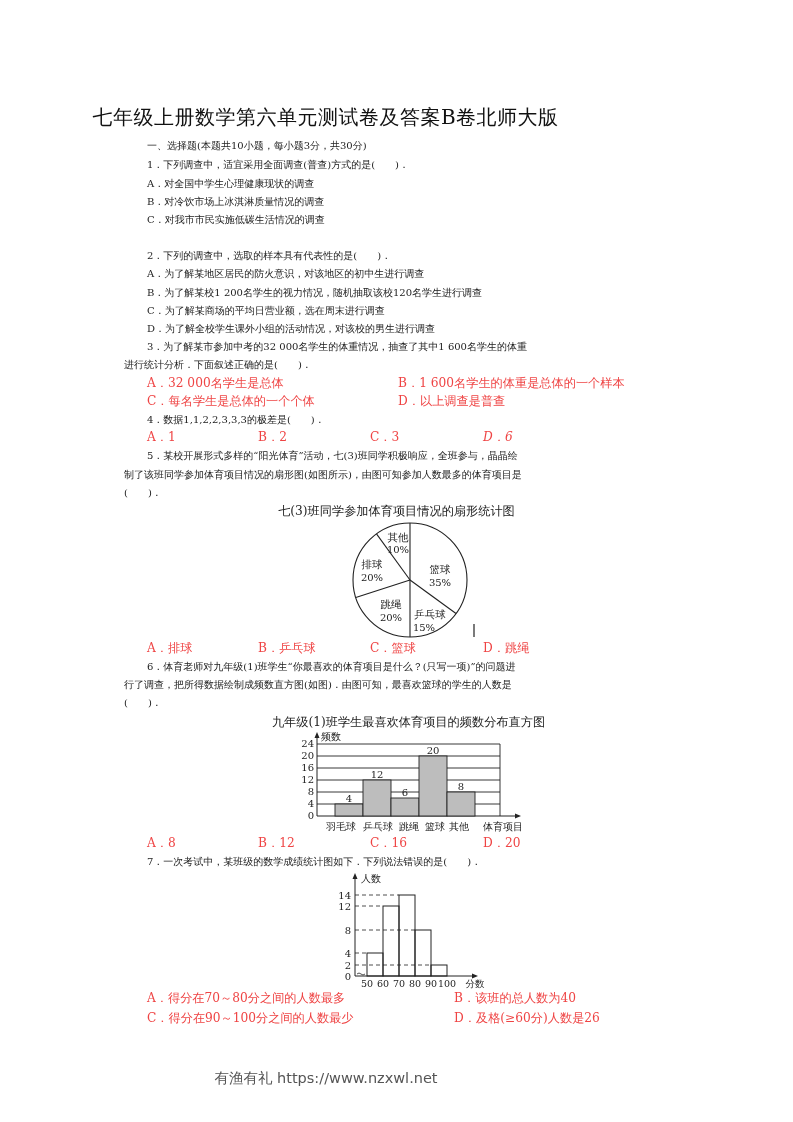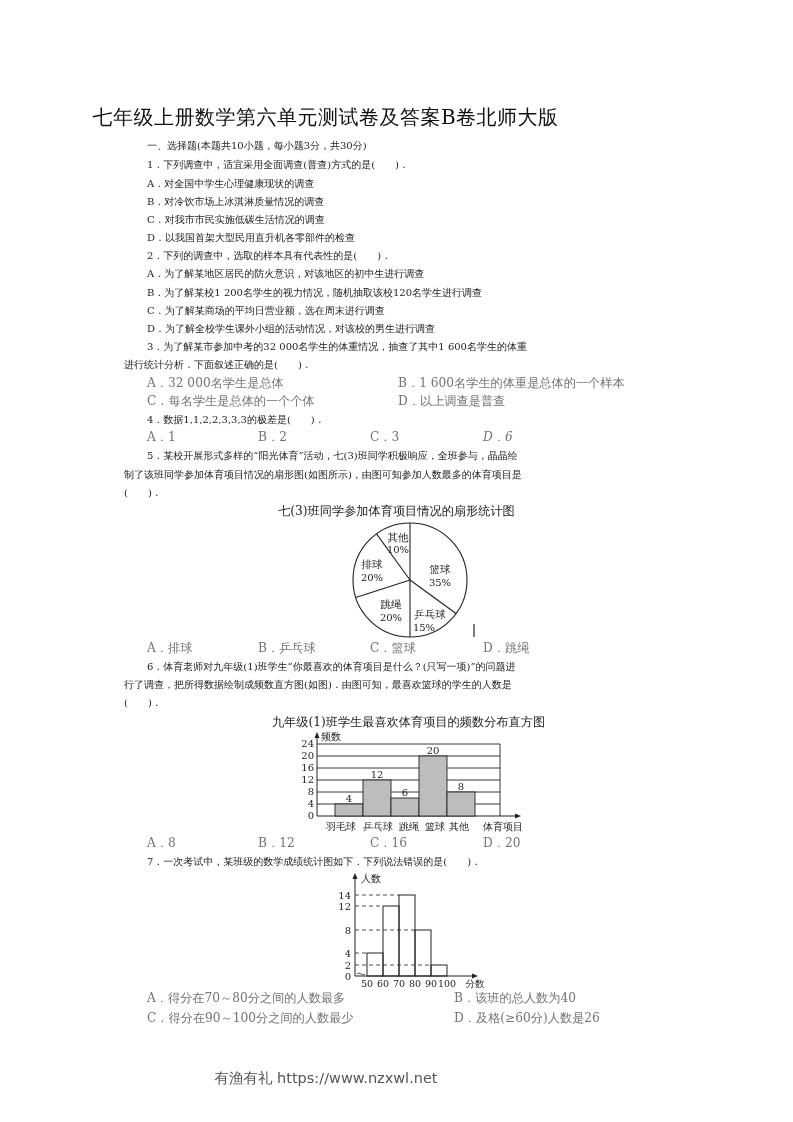--- a/index.html
+++ b/index.html
@@ -5,39 +5,38 @@
   html, body { margin:0; padding:0; background:#fff; }
   body { width:793px; height:1122px; position:relative; overflow:hidden;
          font-family:"DejaVu Serif","Liberation Serif",serif; color:#1a1a1a; }
   .page { position:absolute; left:0; top:0; width:793px; height:1122px; }
   .title { position:absolute; top:104px; left:0; width:651px; text-align:center;
            font-size:20px; letter-spacing:0.5px; color:#111; }
   .ln { position:absolute; font-size:10px; line-height:18px; white-space:nowrap; color:#222; }
   .ind { left:147px; }
   .noind { left:124px; }
   .caption { position:absolute; width:793px; left:0; text-align:center; font-size:12.2px; color:#222; }
-  .opt4 { position:absolute; font-size:12.2px; white-space:nowrap; color:#737373; }
+  .opt4 { position:absolute; font-size:12.2px; white-space:nowrap; color:#ef4444; }
   .footer { position:absolute; top:1069px; left:0; width:652px; text-align:center;
             font-family:"DejaVu Sans","Liberation Sans",sans-serif; font-size:14.5px; color:#555; }
   svg text { font-family:"DejaVu Serif","Liberation Serif",serif; fill:#222; }
 </style>
 </head>
 <body>
 
 <div class="page">
 
   <div class="title">七年级上册数学第六单元测试卷及答案B卷北师大版</div>
 
   <div class="ln ind" style="top:137px;">一、选择题(本题共10小题，每小题3分，共30分)</div>
 
   <div class="ln ind" style="top:156px;">1．下列调查中，适宜采用全面调查(普查)方式的是(　　)．</div>
   <div class="ln ind" style="top:175px;">A．对全国中学生心理健康现状的调查</div>
   <div class="ln ind" style="top:193px;">B．对冷饮市场上冰淇淋质量情况的调查</div>
   <div class="ln ind" style="top:211px;">C．对我市市民实施低碳生活情况的调查</div>
-  <div class="ln ind" style="top:229px;">D．以我国首架大型民用直升机各零部件的检查</div>
 
   <div class="ln ind" style="top:247px;">2．下列的调查中，选取的样本具有代表性的是(　　)．</div>
   <div class="ln ind" style="top:265px;">A．为了解某地区居民的防火意识，对该地区的初中生进行调查</div>
   <div class="ln ind" style="top:284px;">B．为了解某校1 200名学生的视力情况，随机抽取该校120名学生进行调查</div>
   <div class="ln ind" style="top:302px;">C．为了解某商场的平均日营业额，选在周末进行调查</div>
   <div class="ln ind" style="top:320px;">D．为了解全校学生课外小组的活动情况，对该校的男生进行调查</div>
 
   <div class="ln ind" style="top:338px;">3．为了解某市参加中考的32 000名学生的体重情况，抽查了其中1 600名学生的体重</div>
   <div class="ln noind" style="top:356px;">进行统计分析．下面叙述正确的是(　　)．</div>
   <div class="opt4" style="top:375px; left:147px;">A．32 000名学生是总体</div>

